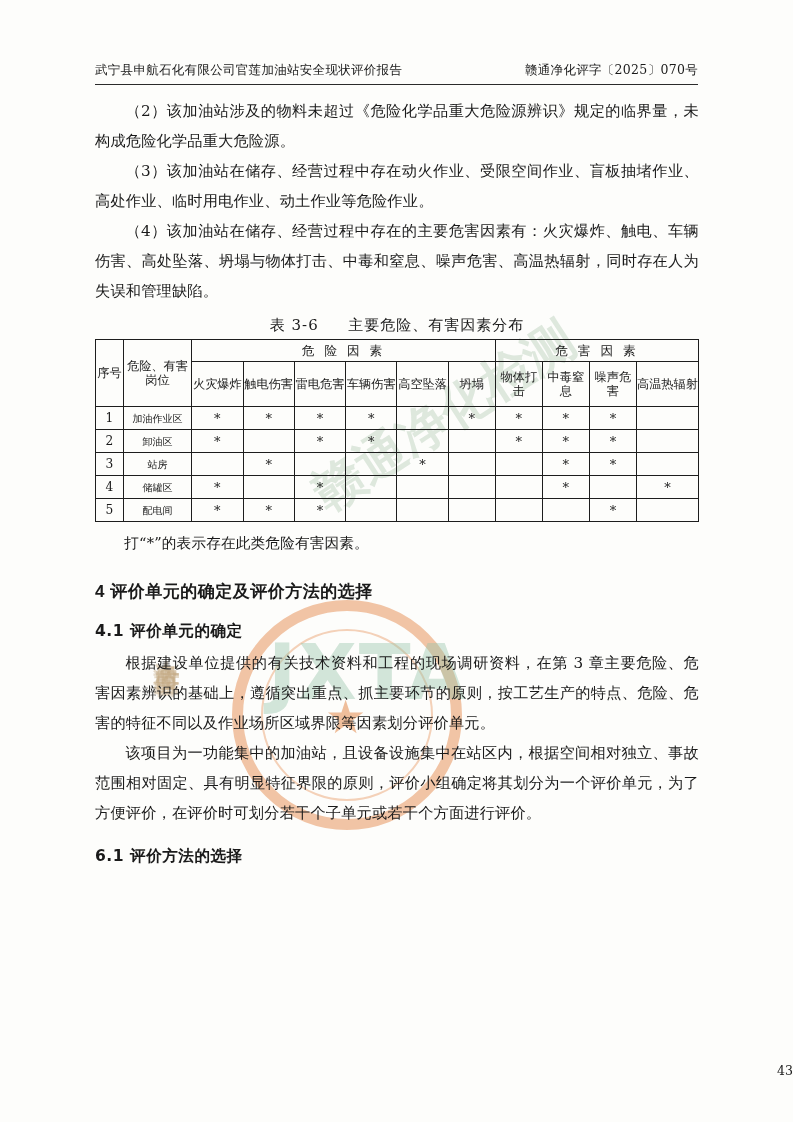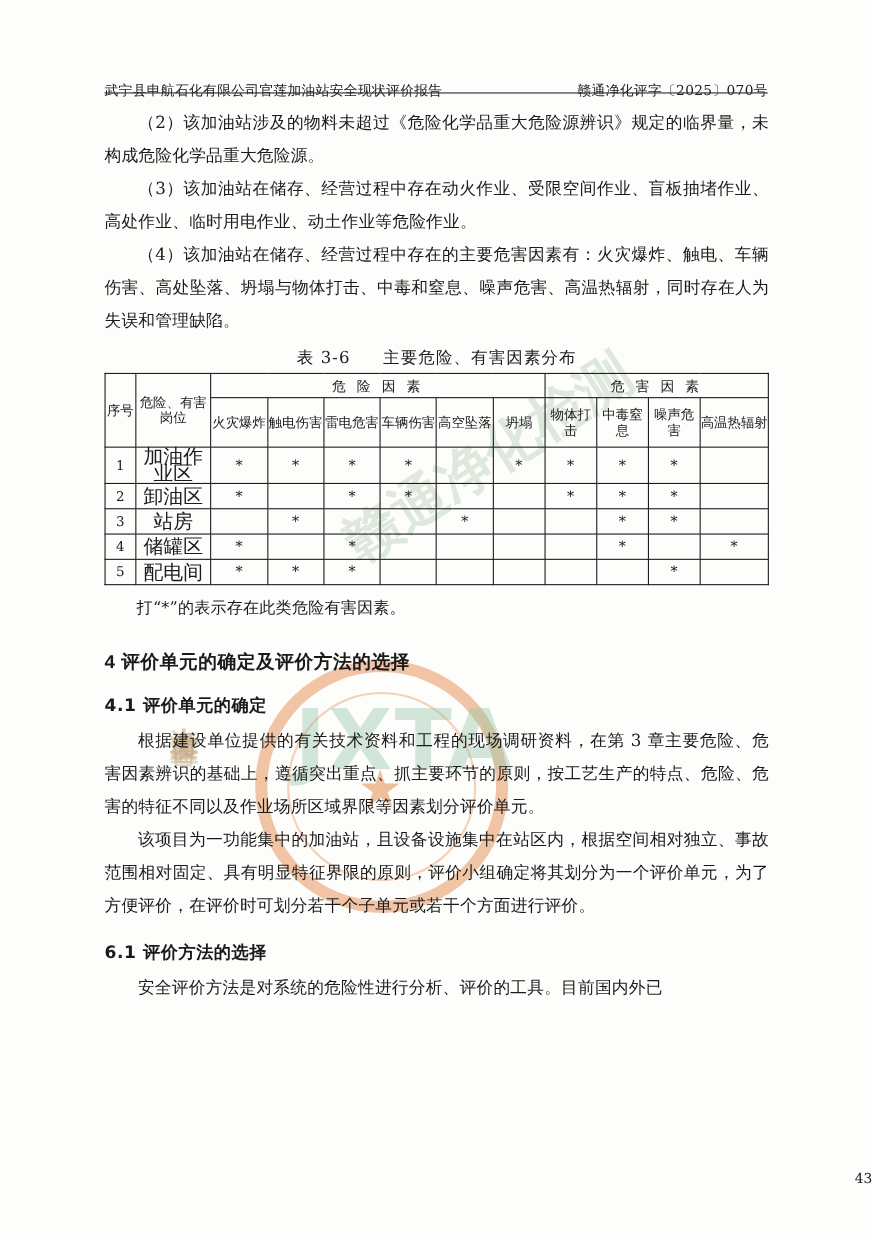--- a/index.html
+++ b/index.html
@@ -21,21 +21,21 @@
     position: absolute;
     top: 62px;
     left: 95px;
     right: 95px;
     display: flex;
     justify-content: space-between;
     align-items: baseline;
     font-size: 12.5px;
     letter-spacing: 0.3px;
   }
-  .header-left { white-space: nowrap; margin-top: 12px; }
+  .header-left { white-space: nowrap; }
   .header-right { white-space: nowrap; }
   .header-rule {
     position: absolute;
     top: 84px;
     left: 95px;
     right: 95px;
     border-top: 1px solid #2b2b2b;
   }
   
   .body {
@@ -94,21 +94,21 @@
     font-size: 12.6px;
     letter-spacing: 3px;
     height: 19px;
   }
   table.risk th.hd {
     font-size: 12.2px;
     height: 42px;
     line-height: 14px;
   }
   table.risk td.num { height: 20px; }
-  table.risk td.pos { font-size: 18px; }
+  table.risk td.pos { font-size: 10px; }
   table.risk td.star { font-size: 13px; }
   .note {
     font-size: 14.6px;
     margin: 6px 0 0 0;
     text-indent: 2em;
   }
   
   .pageno {
     position: absolute;
     bottom: 44px;
@@ -331,19 +331,18 @@
 
     <p class="note">打“*”的表示存在此类危险有害因素。</p>
 
     <h2 class="sec">4 评价单元的确定及评价方法的选择</h2>
 
     <h3 class="sub">4.1 评价单元的确定</h3>
     <p class="indent">根据建设单位提供的有关技术资料和工程的现场调研资料，在第 3 章主要危险、危害因素辨识的基础上，遵循突出重点、抓主要环节的原则，按工艺生产的特点、危险、危害的特征不同以及作业场所区域界限等因素划分评价单元。</p>
     <p class="indent">该项目为一功能集中的加油站，且设备设施集中在站区内，根据空间相对独立、事故范围相对固定、具有明显特征界限的原则，评价小组确定将其划分为一个评价单元，为了方便评价，在评价时可划分若干个子单元或若干个方面进行评价。</p>
 
     <h3 class="sub">6.1 评价方法的选择</h3>
-    <p class="indent">安全评价方法是对系统的危险性进行分析、评价的工具。目前国内外已</p>
 
   </div>
 
   <div class="pageno">43</div>
 
 </div>
 
 </body></html>

